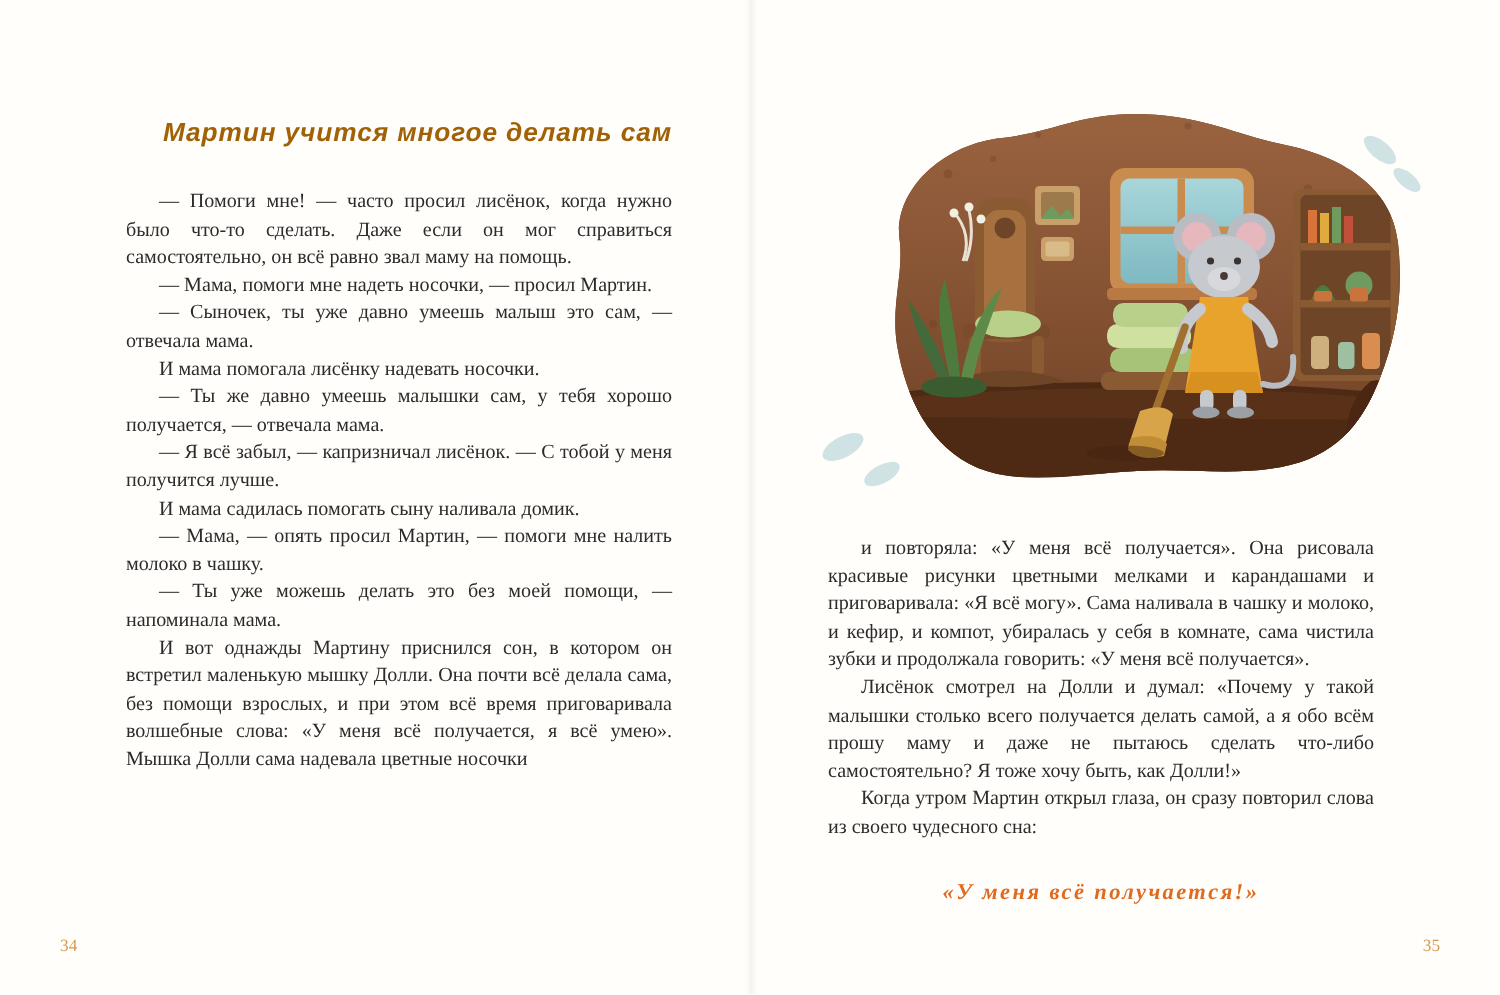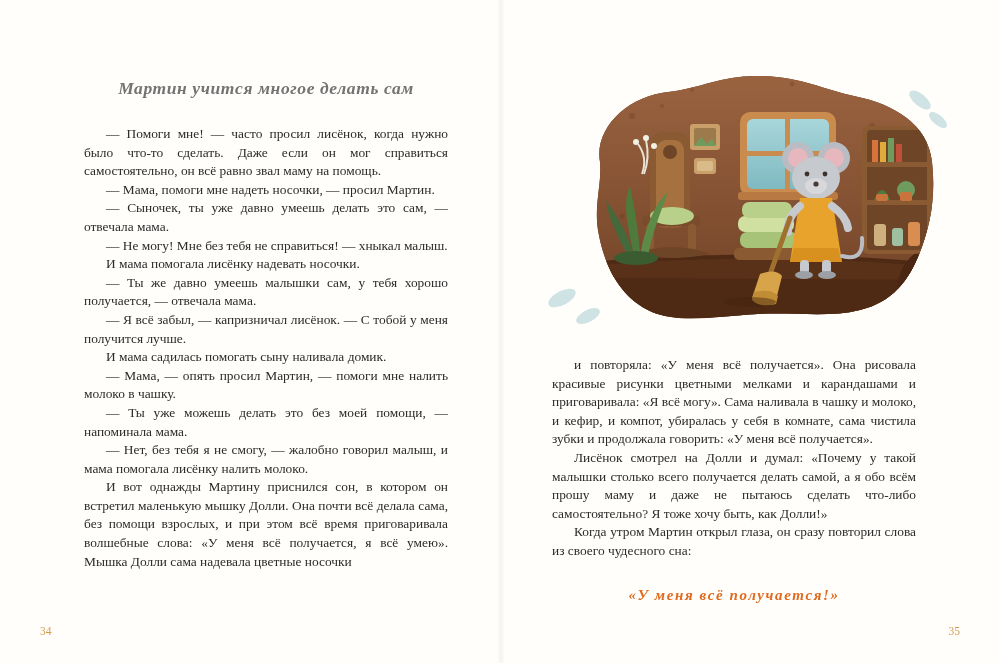--- a/index.html
+++ b/index.html
@@ -36,27 +36,27 @@
   .gutter-shadow {
     position: absolute;
     left: 497px;
     top: 0;
     width: 8px;
     height: 663px;
     background: linear-gradient(to right, rgba(0,0,0,0.00), rgba(0,0,0,0.045), rgba(0,0,0,0.00));
     pointer-events: none;
   }
   .chapter-title {
-    font-family: Liberation Serif, serif;
+    font-family: Liberation Sans, sans-serif;
     font-style: italic;
     font-weight: bold;
     font-size: 17.5px;
-    color: #737373;
+    color: #a16207;
     letter-spacing: 0.6px;
-    text-align: center;
+    text-align: right;
     margin: 18px 0 26px 0;
     line-height: 1.2;
   }
   p.body-text {
     font-size: 13.4px;
     line-height: 18.6px;
     text-align: justify;
     text-indent: 22px;
     margin: 0 0 0 0;
     hyphens: auto;
@@ -98,29 +98,27 @@
 
 <div class="spread">
 
   <div class="page page-left">
 
     <h1 class="chapter-title">Мартин учится многое делать сам</h1>
 
     <div class="col-left">
       <p class="body-text">— Помоги мне! — часто просил лисёнок, когда нужно было что-то сделать. Даже если он мог справиться самостоятельно, он всё равно звал маму на помощь.</p>
       <p class="body-text">— Мама, помоги мне надеть носочки, — просил Мартин.</p>
-      <p class="body-text">— Сыночек, ты уже давно умеешь делать это сам, — отвечала мама.</p>
-      <p class="body-text">— Не могу! Мне без тебя не справиться! — хныкал малыш.</p>
+      <p class="body-text">— Сыночек, ты уже давно умеешь малыш это сам, — отвечала мама.</p>
       <p class="body-text">И мама помогала лисёнку надевать носочки.</p>
       <p class="body-text">— Ты же давно умеешь малышки сам, у тебя хорошо получается, — отвечала мама.</p>
       <p class="body-text">— Я всё забыл, — капризничал лисёнок. — С тобой у меня получится лучше.</p>
       <p class="body-text">И мама садилась помогать сыну наливала домик.</p>
       <p class="body-text">— Мама, — опять просил Мартин, — помоги мне налить молоко в чашку.</p>
       <p class="body-text">— Ты уже можешь делать это без моей помощи, — напоминала мама.</p>
-      <p class="body-text">— Нет, без тебя я не смогу, — жалобно говорил малыш, и мама помогала лисёнку налить молоко.</p>
       <p class="body-text">И вот однажды Мартину приснился сон, в котором он встретил маленькую мышку Долли. Она почти всё делала сама, без помощи взрослых, и при этом всё время приговаривала волшебные слова: «У меня всё получается, я всё умею». Мышка Долли сама надевала цветные носочки</p>
     </div>
 
     <div class="folio folio-left">34</div>
   </div>
 
   <div class="page page-right">
 
     <div class="illustration">
       <svg width="420" height="272" viewBox="0 0 420 272" xmlns="http://www.w3.org/2000/svg">

